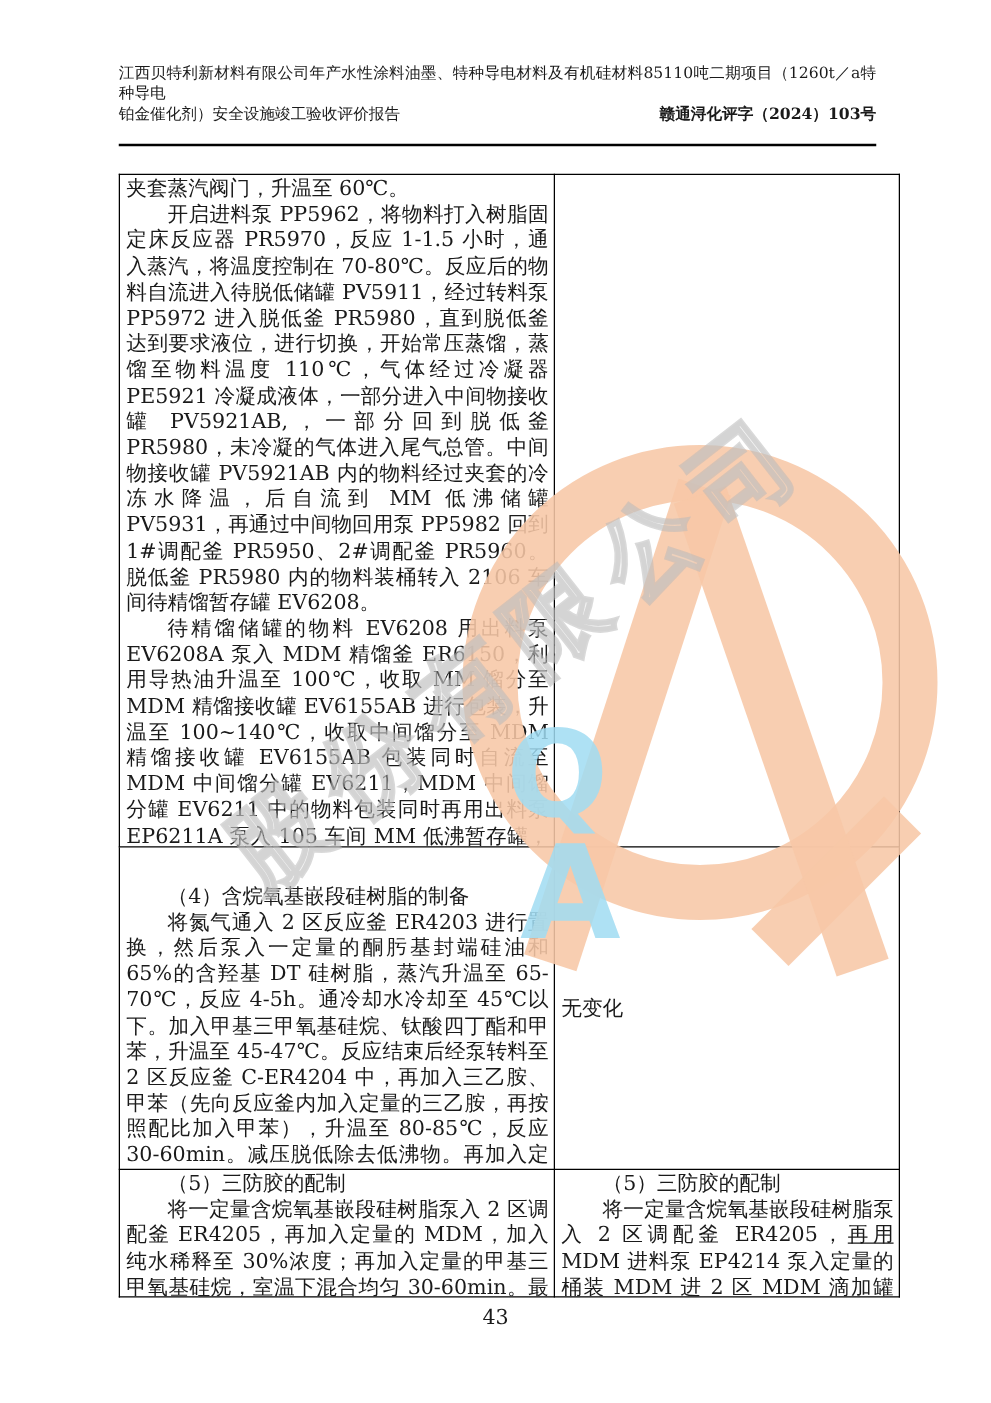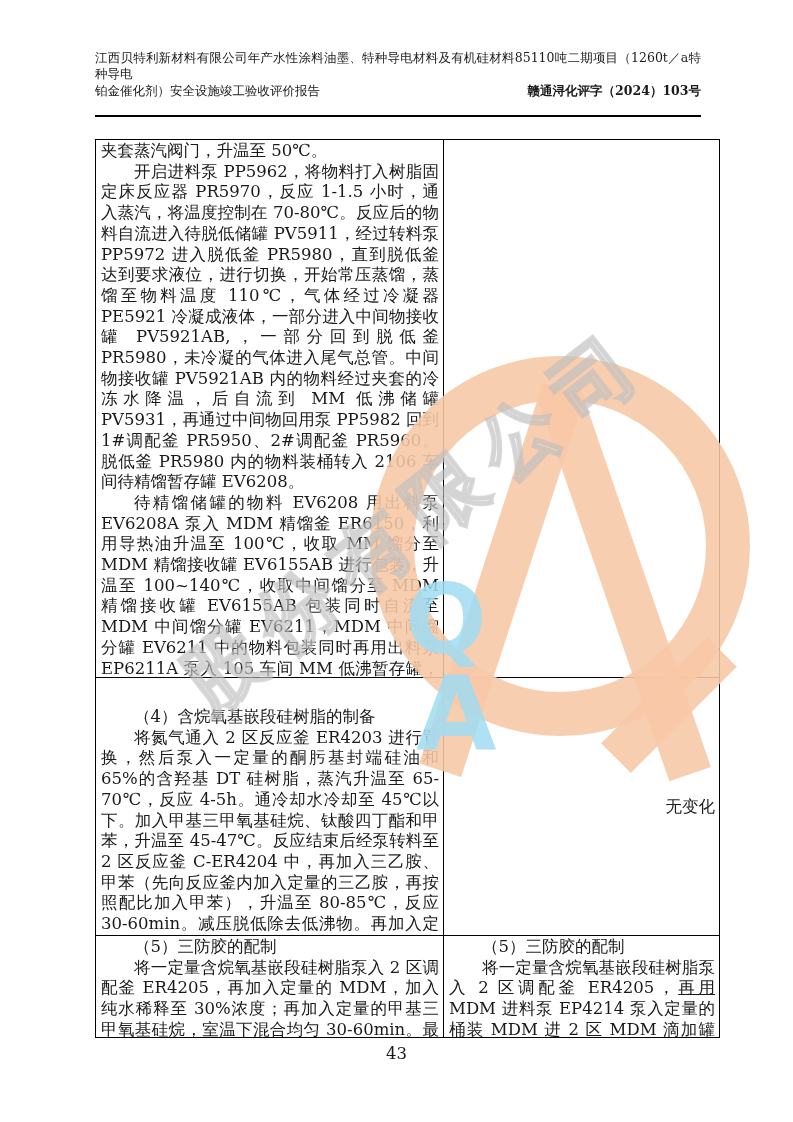--- a/index.html
+++ b/index.html
@@ -42,21 +42,21 @@
   }
   .col-left  { width: 338px; }
   .col-right { width: 266px; }
   .clip { overflow: hidden; }
   .h540 { height: 536px; }
   .h232 { height: 228px; margin-top: 28px; }
   .h104 { height: 100px; }
   .doc-table p { margin: 0; text-indent: 2em; text-align: justify; }
   .doc-table p.noindent { text-indent: 0; }
   .center-cell {
-    text-align: right;
+    text-align: left;
     vertical-align: middle !important;
   }
   .u-seg { text-decoration: underline; }
 
   
   .page-number {
     position: absolute;
     left: 0; top: 1032px; width: 793px;
     text-align: center;
     font-size: 16.5px;
@@ -124,21 +124,21 @@
       <span>铂金催化剂）安全设施竣工验收评价报告</span>
       <span class="doc-number">赣通浔化评字（2024）103号</span>
     </span>
   </div>
 
   <table class="doc-table">
     <tbody>
       <tr>
         <td class="col-left">
           <div class="clip h540">
-            <p class="noindent">夹套蒸汽阀门，升温至 50℃。</p>
+            <p class="noindent">夹套蒸汽阀门，升温至 60℃。</p>
             <p>开启进料泵 PP5962，将物料打入树脂固定床反应器 PR5970，反应 1-1.5 小时，通入蒸汽，将温度控制在 70-80℃。反应后的物料自流进入待脱低储罐 PV5911，经过转料泵 PP5972 进入脱低釜 PR5980，直到脱低釜达到要求液位，进行切换，开始常压蒸馏，蒸馏至物料温度 110℃，气体经过冷凝器 PE5921 冷凝成液体，一部分进入中间物接收罐 PV5921AB,，一部分回到脱低釜 PR5980，未冷凝的气体进入尾气总管。中间物接收罐 PV5921AB 内的物料经过夹套的冷冻水降温，后自流到 MM 低沸储罐 PV5931，再通过中间物回用泵 PP5982 回到 1#调配釜 PR5950、2#调配釜 PR5960。脱低釜 PR5980 内的物料装桶转入 2106 车间待精馏暂存罐 EV6208。</p>
             <p>待精馏储罐的物料 EV6208 用出料泵 EV6208A 泵入 MDM 精馏釜 ER6150，利用导热油升温至 100℃，收取 MM 馏分至 MDM 精馏接收罐 EV6155AB 进行包装，升温至 100~140℃，收取中间馏分至 MDM 精馏接收罐 EV6155AB 包装同时自流至 MDM 中间馏分罐 EV6211，MDM 中间馏分罐 EV6211 中的物料包装同时再用出料泵 EP6211A 泵入 105 车间 MM 低沸暂存罐，再升温至 140-150℃，收取 MDM 馏分至 MDM 精馏接收罐 EV6155CD 包装同时自流至 MDM 成品罐 EV6212,MDM 中成品罐 EV6212 中的成品包装同时再用出料泵 EP6212A 泵入 2104 车间 MDM 滴加罐 EV4210。</p>
           </div>
         </td>
         <td class="col-right"></td>
       </tr>
       <tr>
         <td>
           <div class="clip h232">
             <p>（4）含烷氧基嵌段硅树脂的制备</p>

